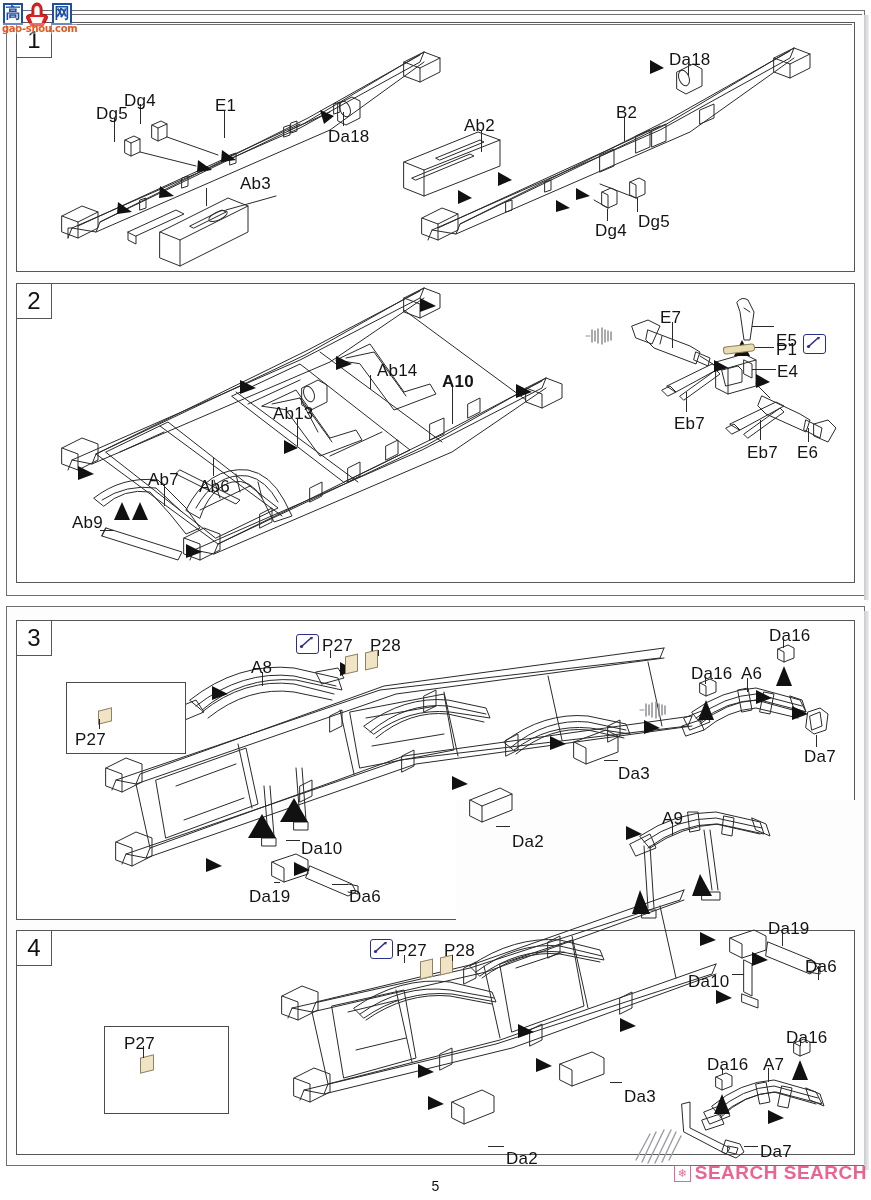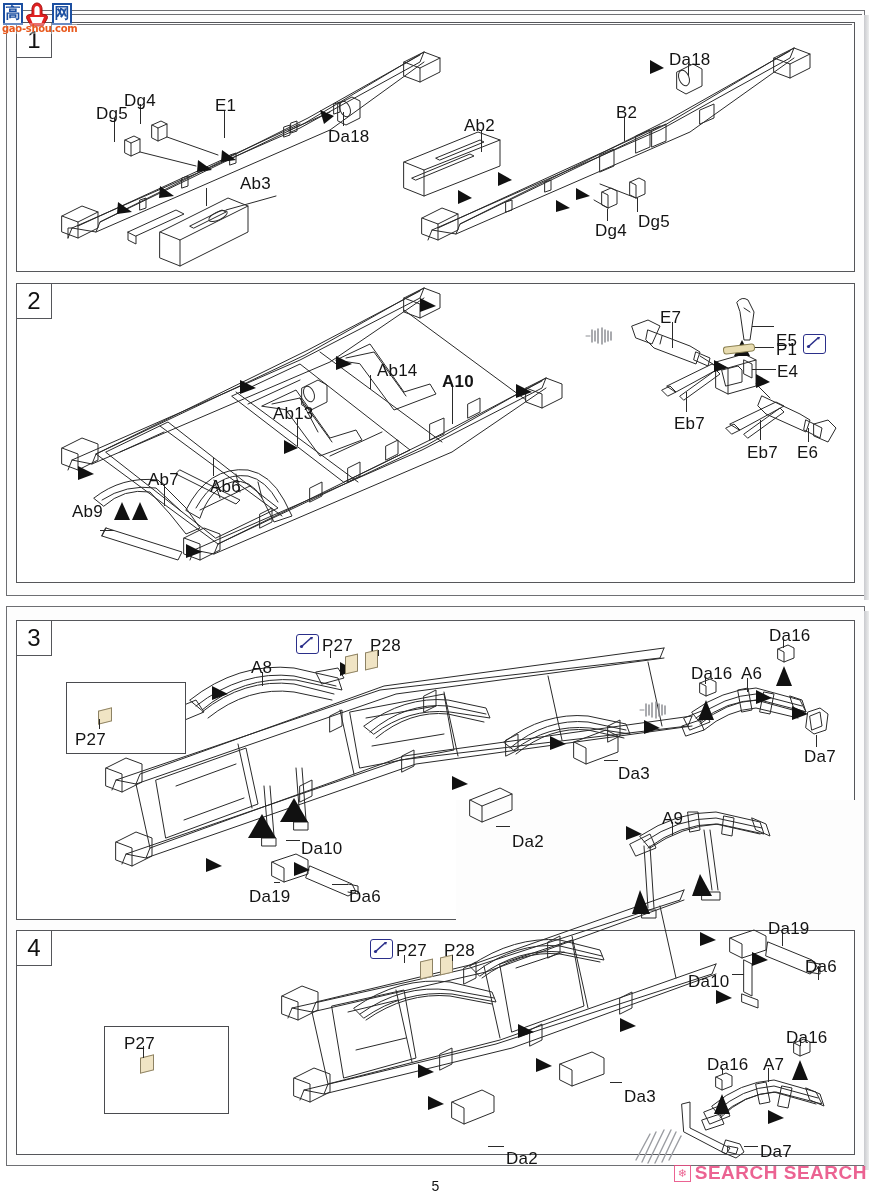--- a/index.html
+++ b/index.html
@@ -767,22 +767,22 @@
   <div class="lbl" style="left:464px;top:117px;">Ab2</div>
   <div class="lbl" style="left:616px;top:104px;">B2</div>
   <div class="lbl" style="left:669px;top:51px;">Da18</div>
   <div class="lbl" style="left:595px;top:222px;">Dg4</div>
   <div class="lbl" style="left:638px;top:213px;">Dg5</div>
 
   <div class="lbl" style="left:350px;top:362px;margin-left:27px;">Ab14</div>
   <div class="lbl" style="left:442px;top:373px;font-weight:bold;">A10</div>
   <div class="lbl" style="left:273px;top:405px;">Ab13</div>
   <div class="lbl" style="left:148px;top:471px;">Ab7</div>
-  <div class="lbl" style="left:199px;top:478px;margin-left:11px;">Ab6</div>
-  <div class="lbl" style="left:72px;top:503px;">Ab9</div>
+  <div class="lbl" style="left:199px;top:478px;">Ab6</div>
+  <div class="lbl" style="left:72px;top:514px;">Ab9</div>
   <div class="lbl" style="left:660px;top:309px;">E7</div>
   <div class="lbl" style="left:776px;top:332px;">E5</div>
   <div class="lbl" style="left:776px;top:341px;">P1</div>
   <div class="lbl" style="left:777px;top:363px;">E4</div>
   <div class="lbl" style="left:674px;top:415px;">Eb7</div>
   <div class="lbl" style="left:747px;top:444px;">Eb7</div>
   <div class="lbl" style="left:797px;top:444px;">E6</div>
 
   <div class="lbl" style="left:322px;top:637px;">P27</div>
   <div class="lbl" style="left:370px;top:637px;">P28</div>

